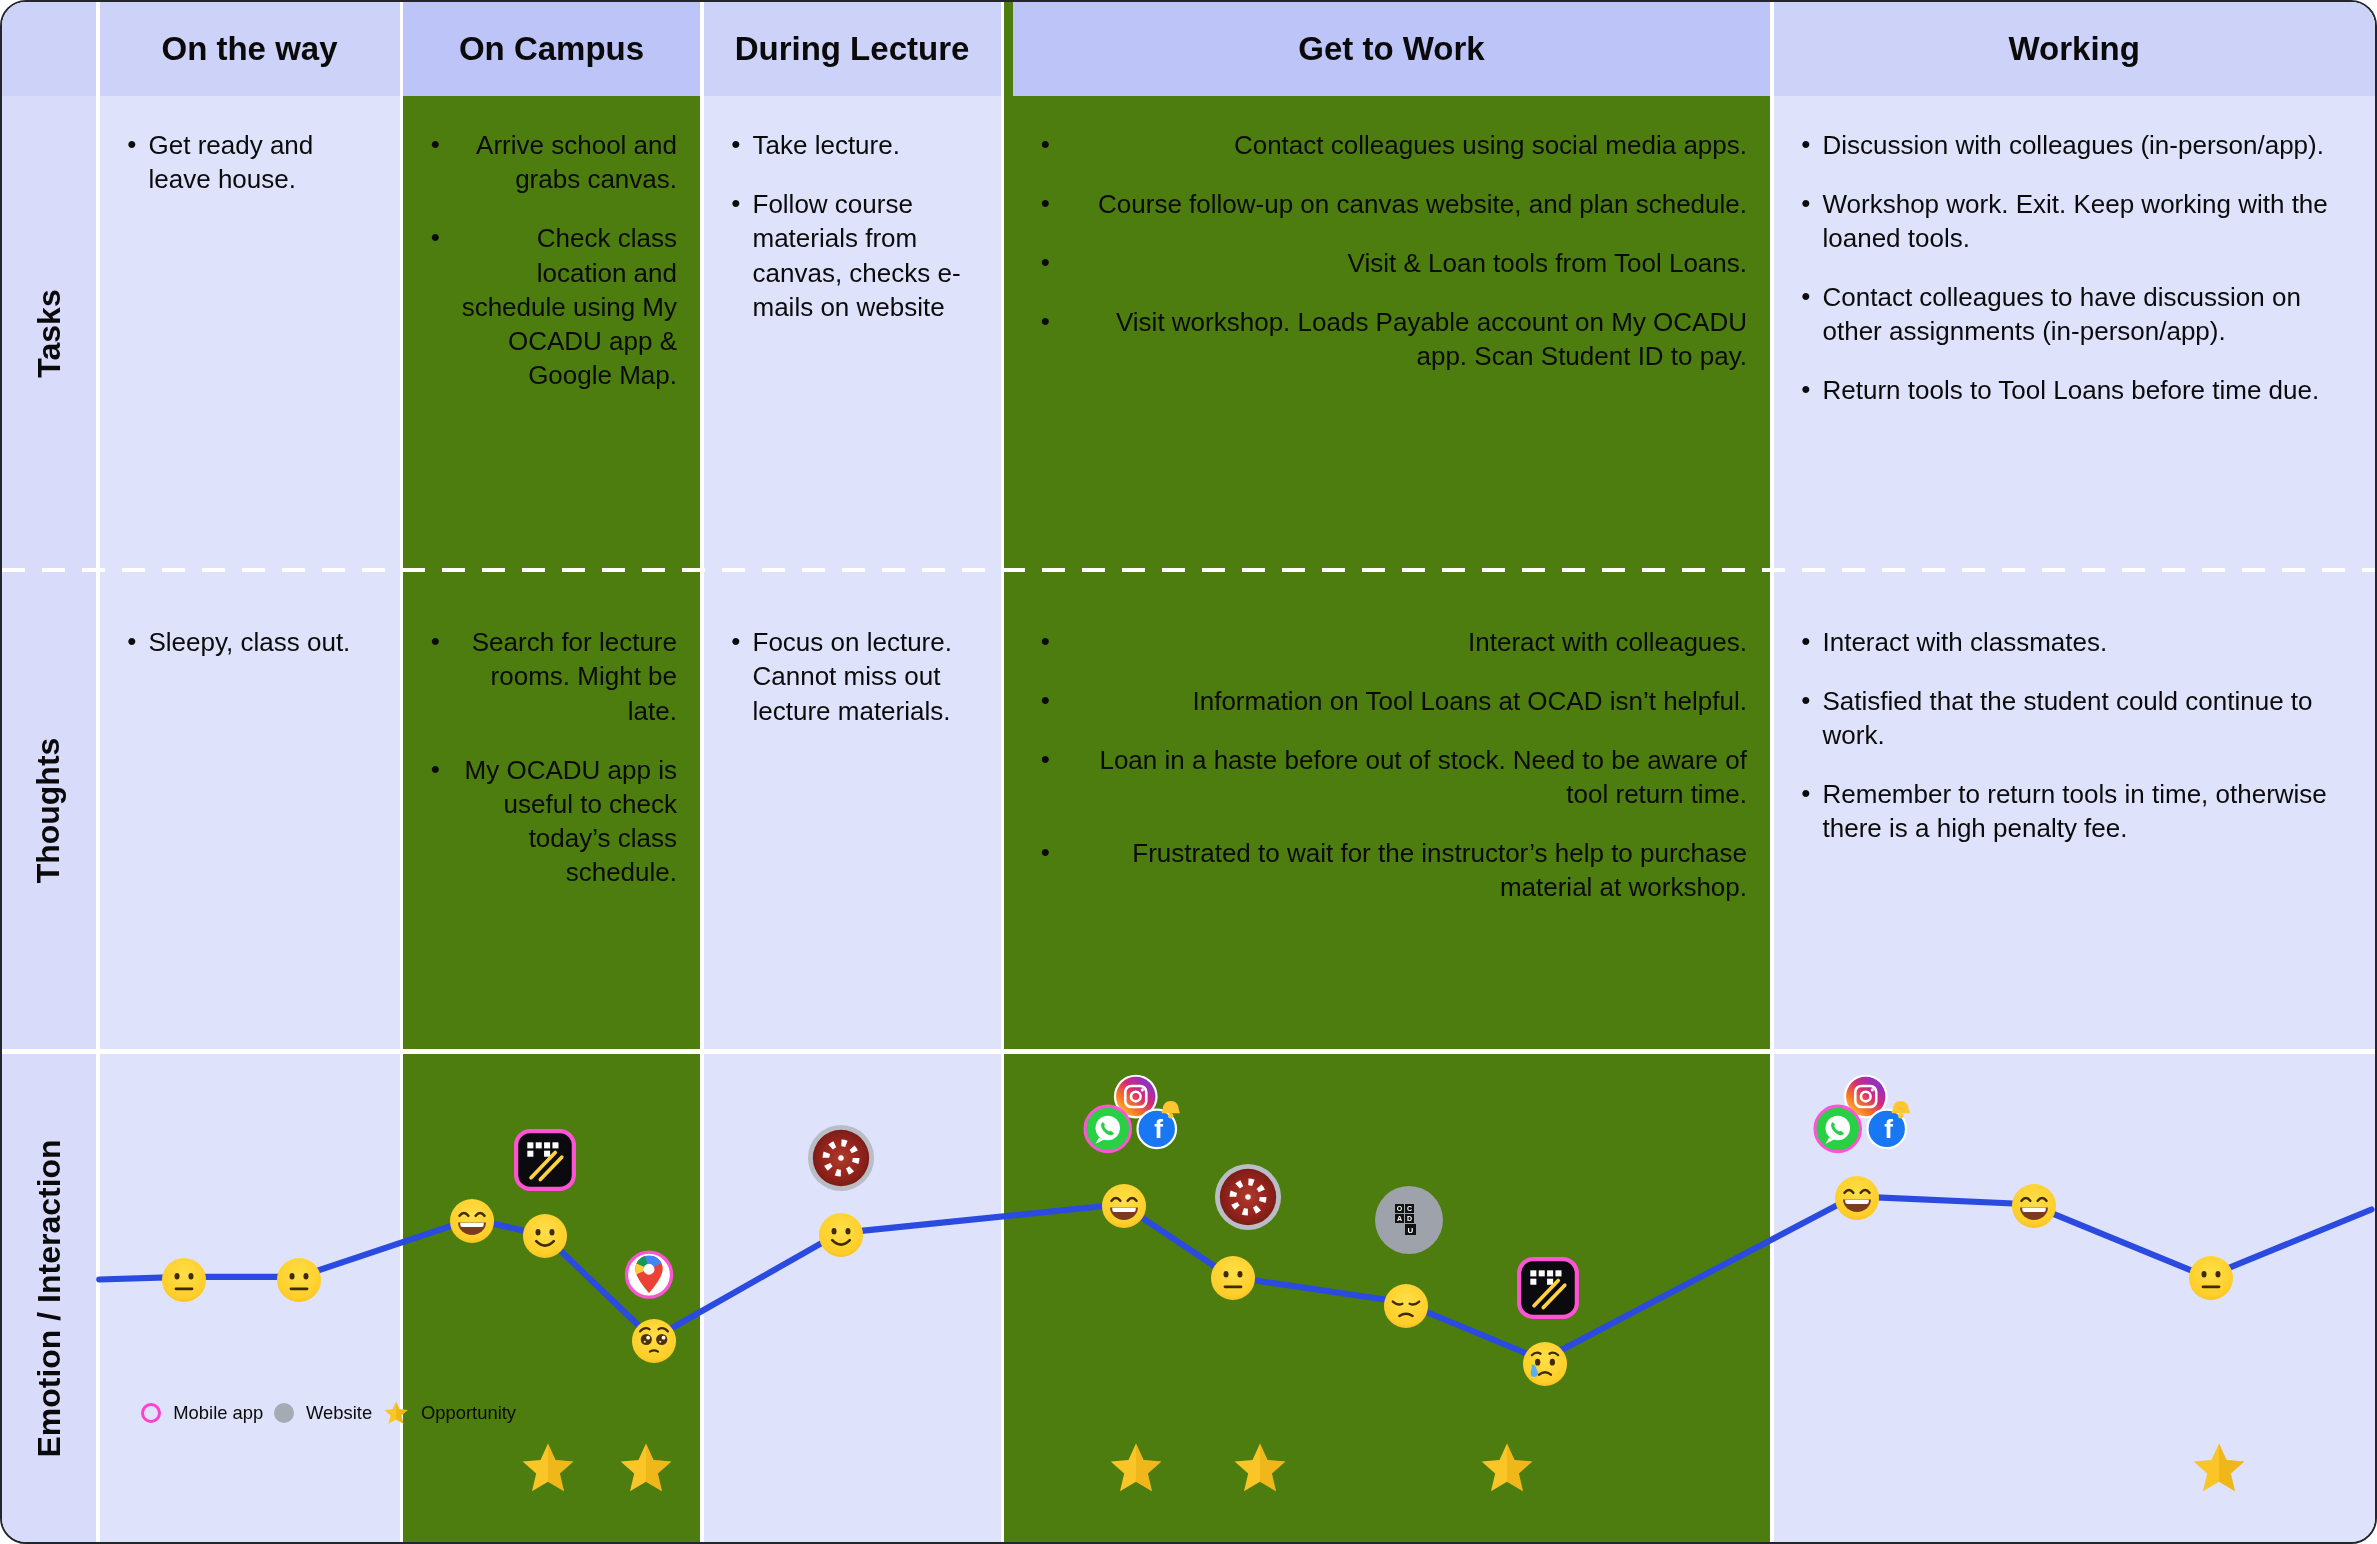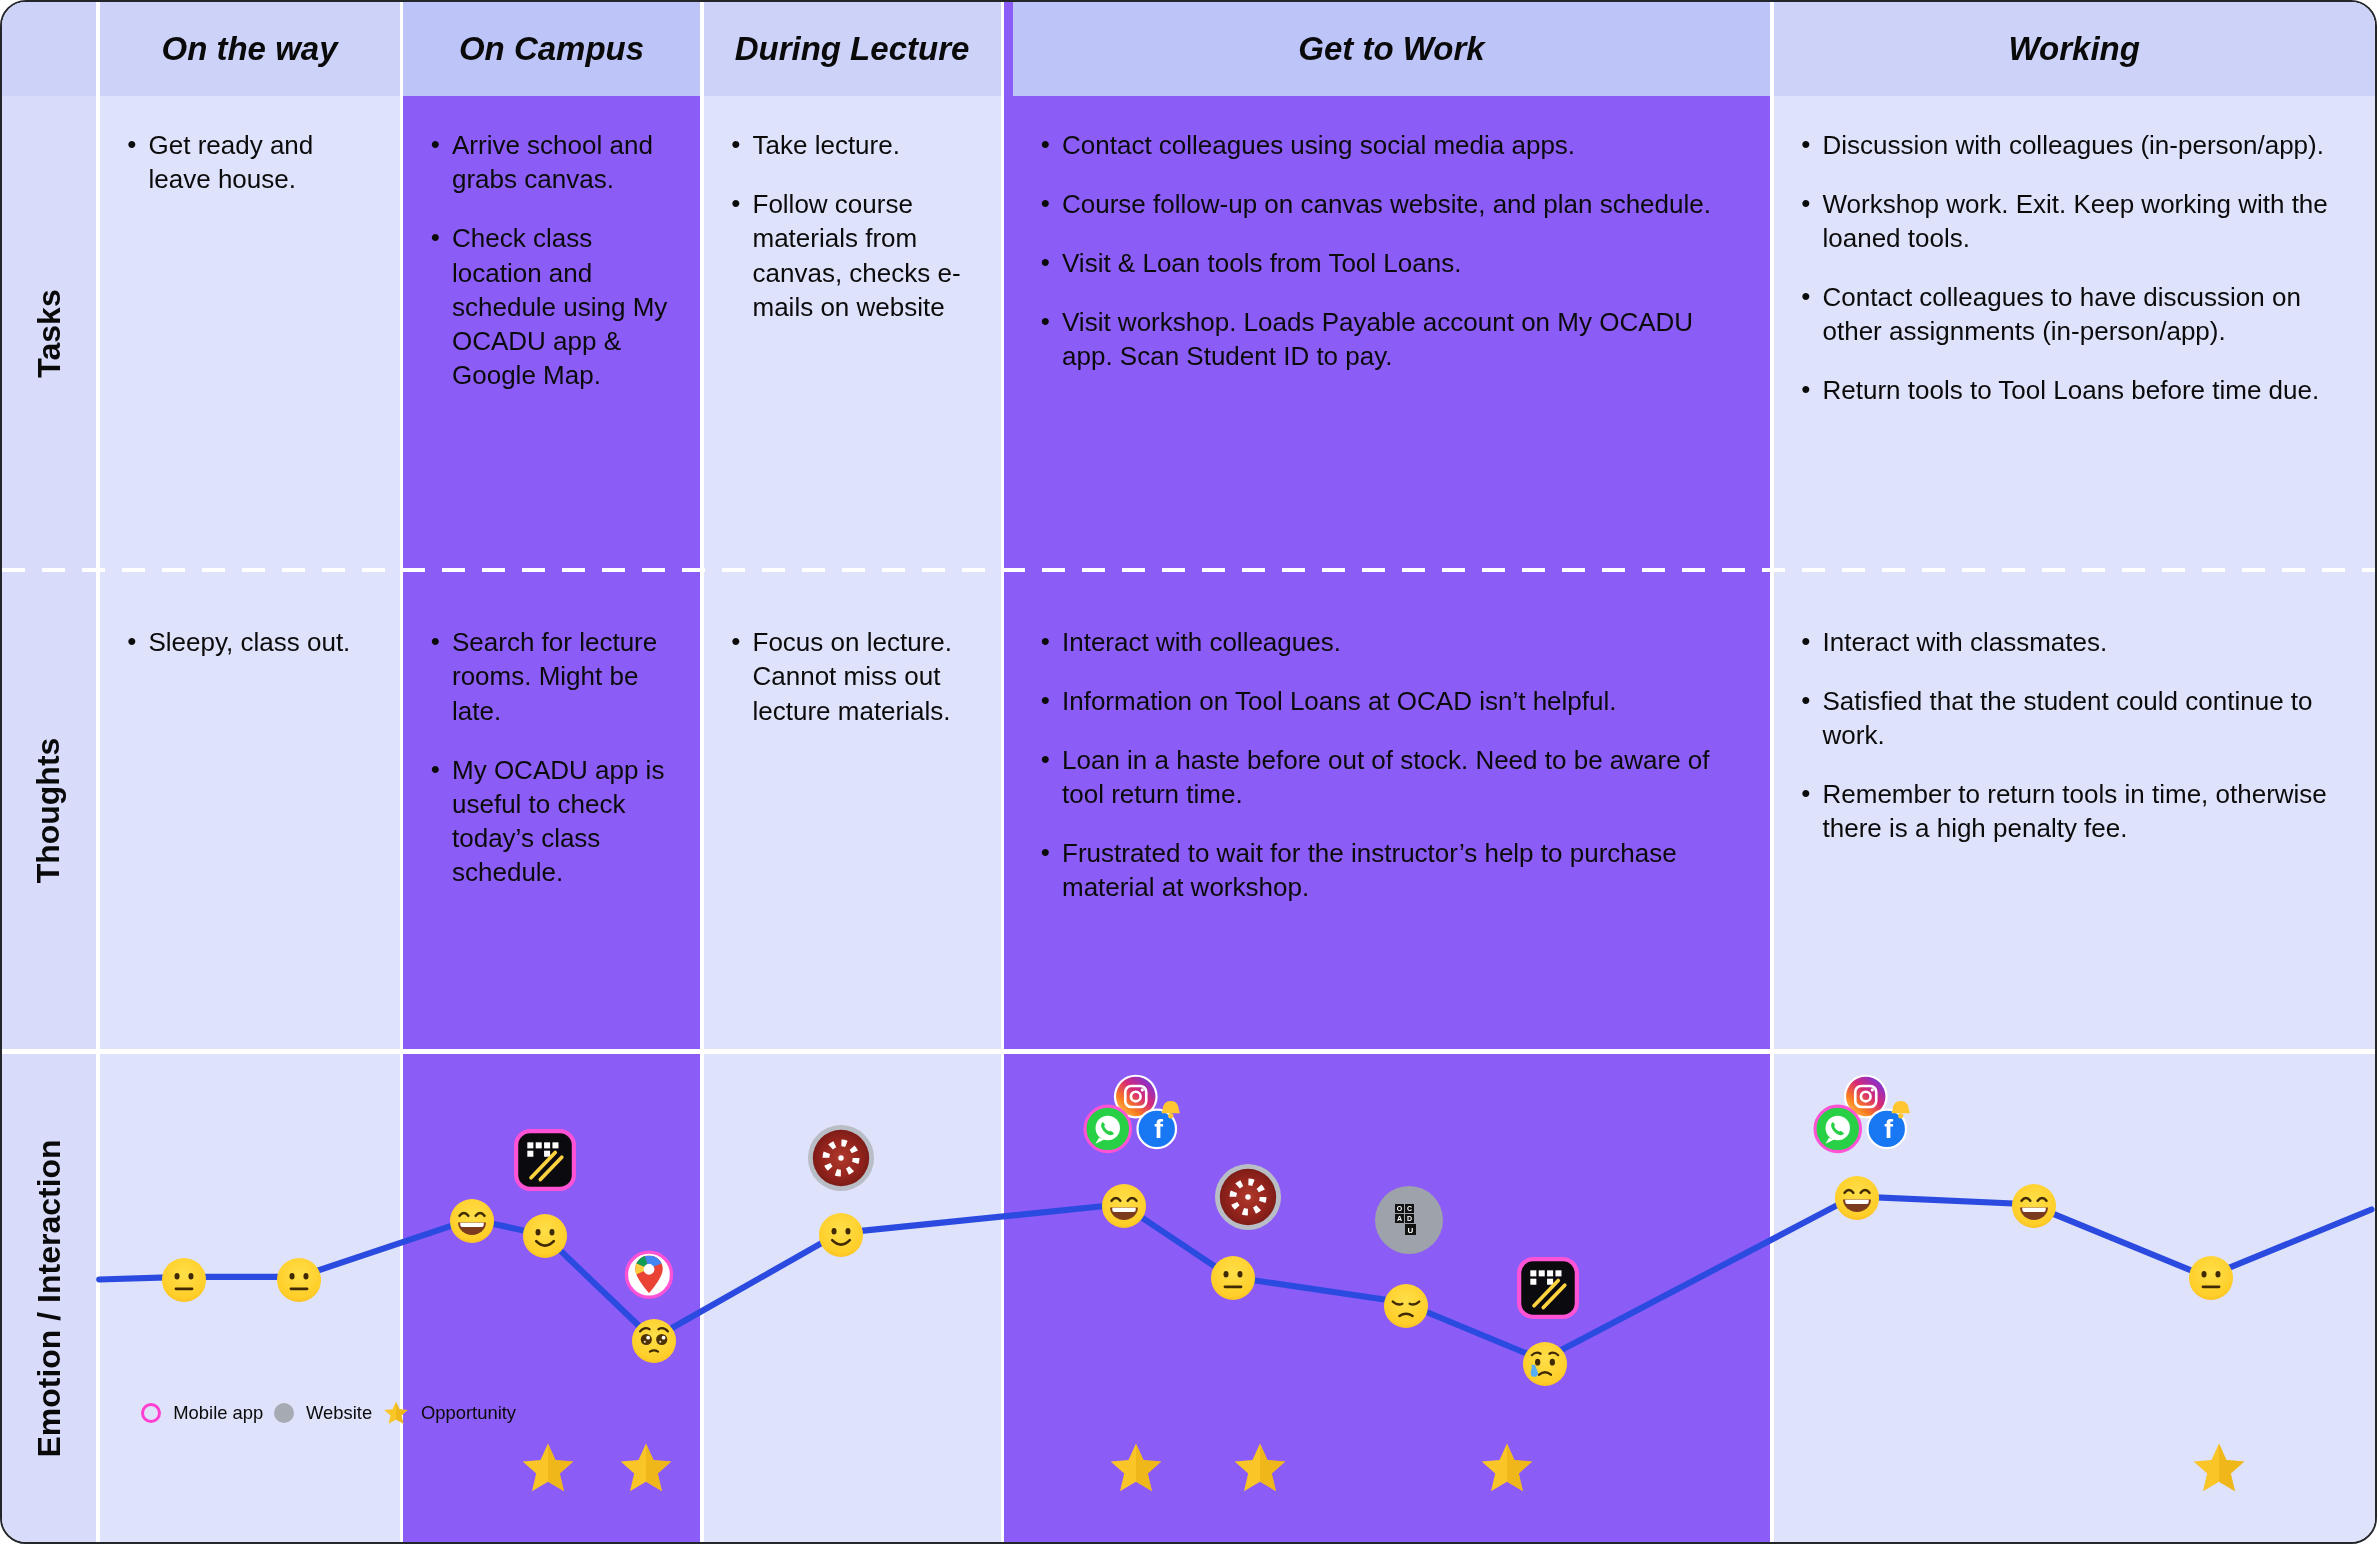--- a/index.html
+++ b/index.html
@@ -6,31 +6,31 @@
   html,body { background:#ffffff; }
   body { font-family:"Liberation Sans", sans-serif; }
 
   .board { position:relative; width:2377px; height:1544px; background:#fff;
            border:2.6px solid #23262B; border-radius:26px; overflow:hidden; }
 
   .cols { position:absolute; inset:0; display:flex; gap:3.5px; background:transparent; }
   .col  { position:relative; height:100%; flex:none; }
   .col.shade-light { background:#DFE2FB; }
   .col.shade-light .col-header { background:#CDD2F9; }
-  .col.shade-dark  { background:#8b5cf6; }
+  .col.shade-dark  { background:#4d7c0f;text-align:right; }
   .col.shade-dark  .col-header { background:#BDC4F8; }
 
   .label-col { width:94px; background:#D8DCFA; }
   .label-col .corner { height:94px; background:#CDD2F9; }
 
   .w1 { width:300px; } .w2 { width:297px; } .w3 { width:297px; }
   .w4 { width:766px;padding-left:9px; } .w5 { flex:1 1 auto; }
 
   .col-header { height:94px; display:flex; align-items:center; justify-content:center;
-                font-size:33px; font-weight:bold; color:#0A0A0A;font-style:italic; }
+                font-size:33px; font-weight:bold; color:#0A0A0A; }
 
   .cell { padding:32px 23px 0 26px; overflow:hidden; }
   .cell.tasks    { height:475px; }
   .cell.thoughts { height:481px; padding-top:54px; }
   .cell ul { list-style:none; }
   .cell li { position:relative; padding-left:23px; font-size:26px; line-height:1.32;
              color:#0B0B0B; margin-bottom:24.6px; }
   .cell li::before { content:"\2022"; position:absolute; left:1.8px; top:-0.9px; }
 
   .row-label { position:absolute; left:0; width:94px; display:flex; align-items:center;

